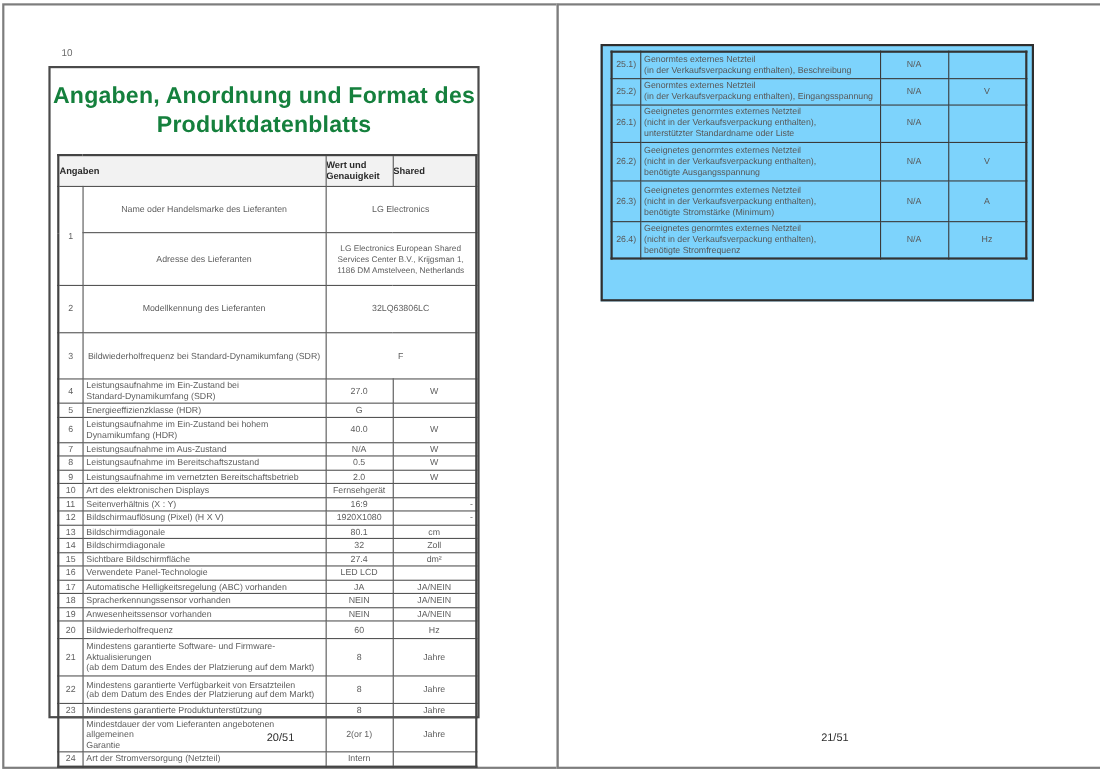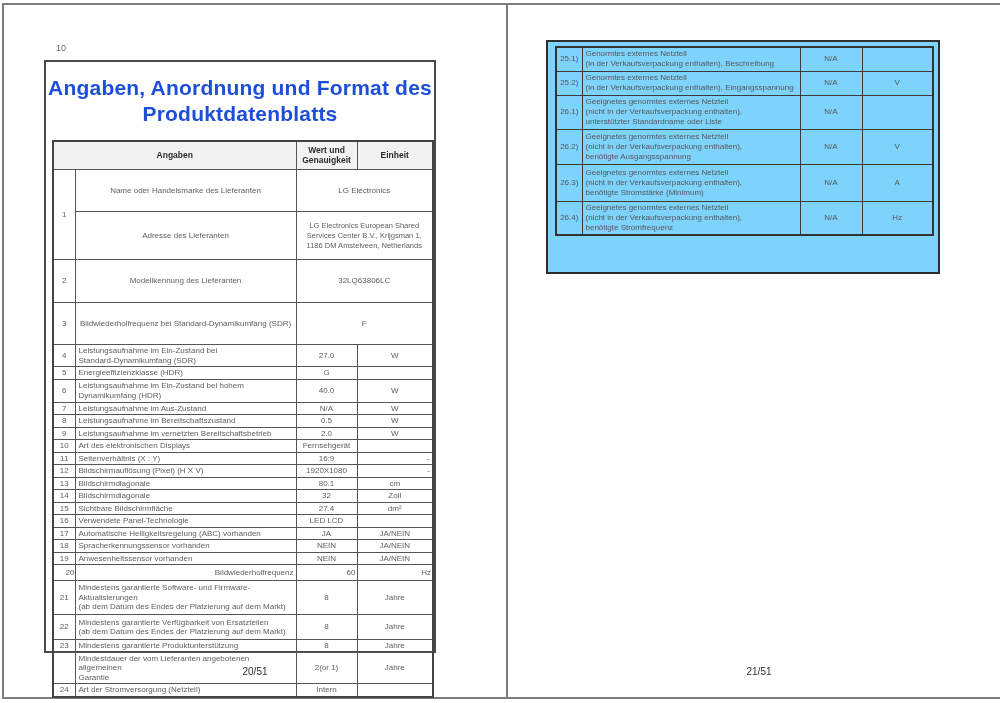--- a/index.html
+++ b/index.html
@@ -20,52 +20,52 @@
     position: absolute; left: 52px; top: 38px;
     font-size: 9px; color: #6a6a6a;
   }
   .content-box {
     position: absolute; left: 40px; top: 55px;
     width: 392px; height: 593px;
     border: 2px solid #4a4a4a; background: #fff;
   }
   .doc-title {
     margin-top: 13px; text-align: center;
-    font-size: 21px; font-weight: bold; color: #1d4ed8;
+    font-size: 21px; font-weight: bold; color: #15803d;
     line-height: 26px; white-space: pre-line;
     letter-spacing: 0.2px;
   }
 
   
   table { border-collapse: collapse; table-layout: fixed; }
   .left-table {
     margin: 13px 0 0 6px; width: 380px;
     border: 2px solid #444;
   }
   .left-table td, .left-table th {
     border: 1px solid #555;
     font-size: 8px; line-height: 9.5px; color: #5e5e5e;
     font-weight: normal; vertical-align: middle;
     white-space: pre-line; overflow: hidden;
   }
   .left-table th {
     background: #f2f2f2; color: #2b2b2b; font-weight: bold;
-    font-size: 8.5px; line-height: 10px; text-align: center; height: 28px;
+    font-size: 8.5px; line-height: 10px; text-align: left; height: 28px;
   }
   .num  { text-align: center; }
   .lbl-c{ text-align: center; padding: 16px 2px; }
   .lbl-l{ text-align: left; padding: 1px 2px 1px 3px; }
   .val  { text-align: center; padding: 0 1px; }
   .unit { text-align: center; padding: 0 1px; }
   .unit-dash { text-align: right; padding: 0 2px 0 0; }
 
   .h22 td { height: 22px; } .h48 td { height: 48px; }
   .h26 td { height: 26px; } .h21 td { height: 21px; }
   .h11 td { height: 11px; } .h23 td { height: 23px; }
-  .h12 td { height: 12px; } .h16 td { height: 16px; text-align: right; }
+  .h12 td { height: 12px; } .h16 td { height: 16px; }
   .h34 td { height: 34px; } .h25 td { height: 25px; }
 
   
   .netz-box {
     position: absolute; left: 38px; top: 35px;
     width: 394px; height: 234px;
     border: 2px solid #2e2e2e; background: #7dd3fc;
   }
   .right-table {
     margin: 4px auto 0 7px; width: 379px;
@@ -103,21 +103,21 @@
             <col style="width:22px">
             <col style="width:221px">
             <col style="width:61px">
             <col style="width:76px">
           </colgroup>
         <tbody>
             <tr class="h26">
           <th colspan="2">Angaben</th>
           <th>Wert und
 Genauigkeit</th>
-          <th>Einheit</th>
+          <th>Shared</th>
         </tr>
         <tr class="h22">
           <td class="num" rowspan="2">1</td>
           <td class="lbl-c">Name oder Handelsmarke des Lieferanten</td>
           <td class="val" colspan="2">LG Electronics</td>
         </tr>
         <tr class="h48">
           <td class="lbl-c">Adresse des Lieferanten</td>
           <td class="val" colspan="2" style="font-size:7.5px;line-height:10px;padding:0 2px">LG Electronics European Shared Services Center B.V., Krijgsman 1, 1186 DM Amstelveen, Netherlands</td>
         </tr>

